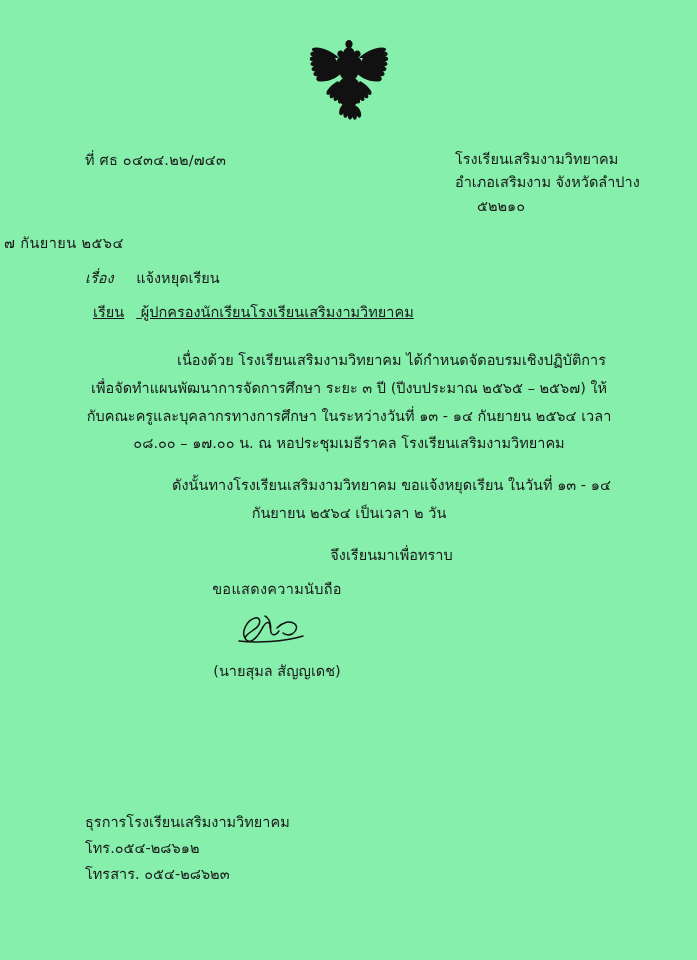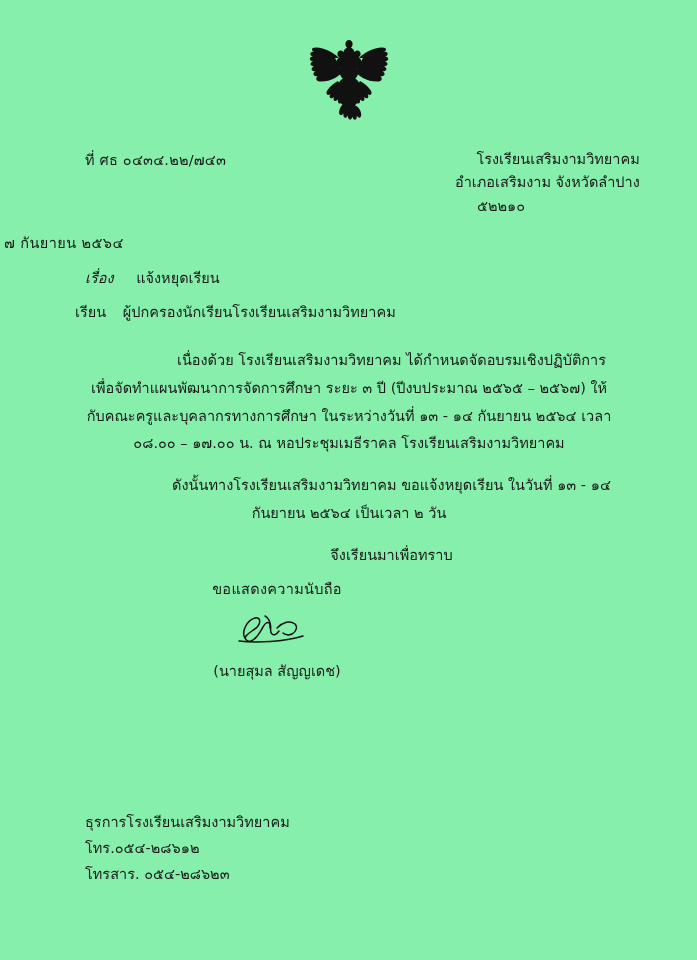--- a/index.html
+++ b/index.html
@@ -43,21 +43,21 @@
     font-size: 14.5px;
     letter-spacing: 0.2px;
   }
   .addr-block {
     position: absolute;
     left: 455px;
     top: 148px;
     font-size: 14.5px;
     line-height: 1.62;
   }
-  .addr-line.indent1 { padding-left: 0px; text-align: right; }
+  .addr-line.indent1 { padding-left: 0px; }
   .addr-line.indent2 { padding-left: 0px; }
   .addr-line.indent3 { padding-left: 22px; }
 
   .date-line {
     position: absolute;
     left: 4px;
     top: 231px;
     width: 697px;
     text-align: left;
     font-size: 14.5px;
@@ -67,23 +67,24 @@
   .subject-line {
     position: absolute;
     left: 85px;
     top: 266px;
     font-size: 14.5px;
   }
   .subject-line .lbl { margin-right: 18px; font-style: italic; }
 
   .to-line {
     position: absolute;
-    left: 75px;
+    left: 93px;
     top: 300px;
     font-size: 14.5px;
+    text-decoration: underline;
   }
   .to-line .lbl { margin-right: 12px; }
 
   
   .body-block {
     position: absolute;
     left: 85px;
     top: 347px;
     width: 528px;
     font-size: 14.5px;

